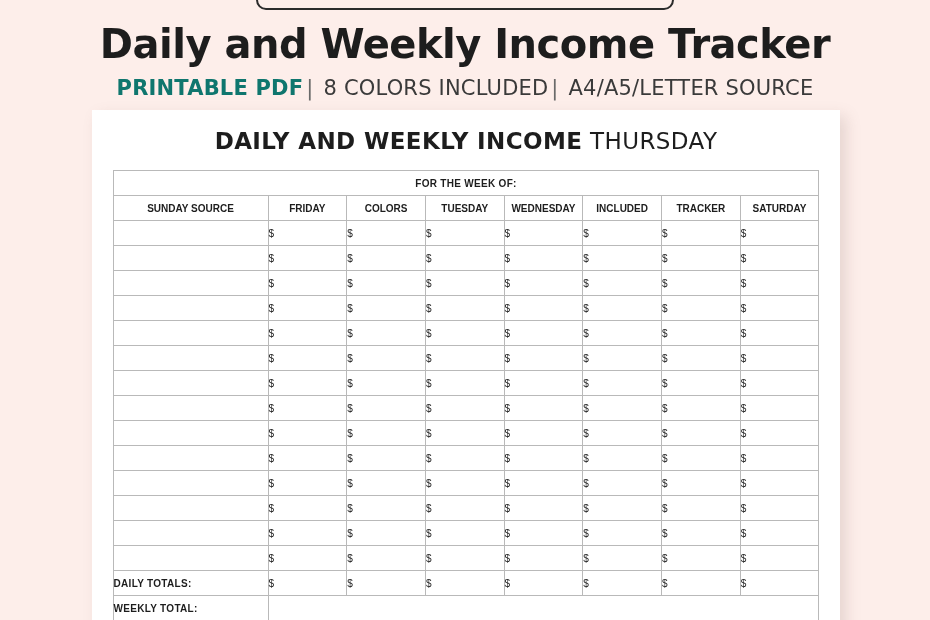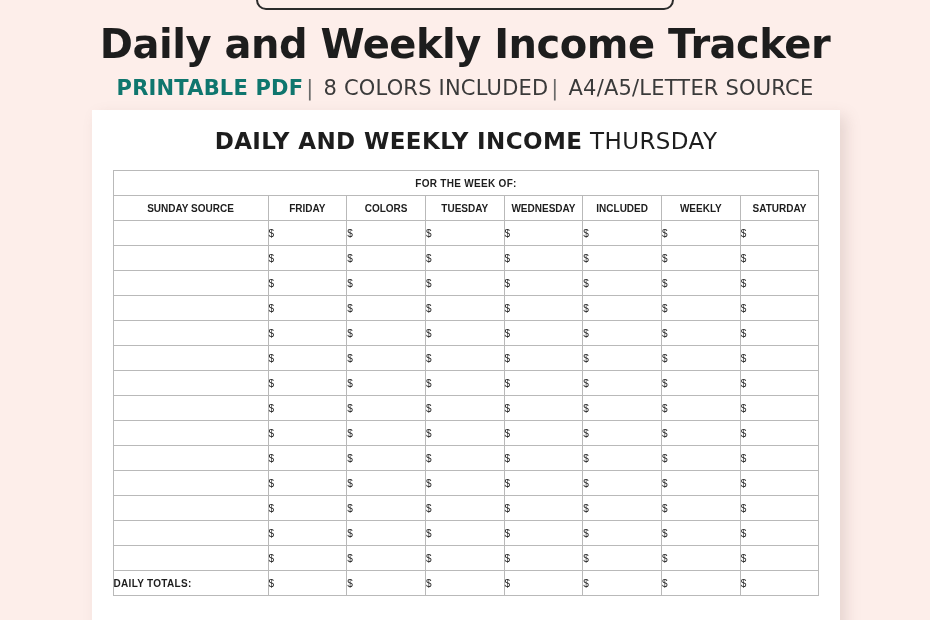--- a/index.html
+++ b/index.html
@@ -168,21 +168,21 @@
         <tr>
           <td class="week-of" colspan="8">FOR THE WEEK OF:</td>
         </tr>
         <tr>
           <th>SUNDAY SOURCE</th>
           <th>FRIDAY</th>
           <th>COLORS</th>
           <th>TUESDAY</th>
           <th>WEDNESDAY</th>
           <th>INCLUDED</th>
-          <th>WEEKLY</th>
+          <th>TRACKER</th>
           <th>SATURDAY</th>
         </tr>
         <tr>
           <td class="src-cell"></td>
           <td class="amt-cell">$</td>
           <td class="amt-cell">$</td>
           <td class="amt-cell">$</td>
           <td class="amt-cell">$</td>
           <td class="amt-cell">$</td>
           <td class="amt-cell">$</td>
@@ -320,16 +320,20 @@
         </tr>
         <tr>
           <td class="label-cell">DAILY TOTALS:</td>
           <td class="amt-cell">$</td>
           <td class="amt-cell">$</td>
           <td class="amt-cell">$</td>
           <td class="amt-cell">$</td>
           <td class="amt-cell">$</td>
           <td class="amt-cell">$</td>
           <td class="amt-cell">$</td>
+        </tr>
+        <tr>
+          <td class="label-cell">WEEKLY TOTAL:</td>
+          <td class="amt-cell" colspan="7"></td>
         </tr>
       </tbody>
   </table>
 </div>
 
 </body></html>

